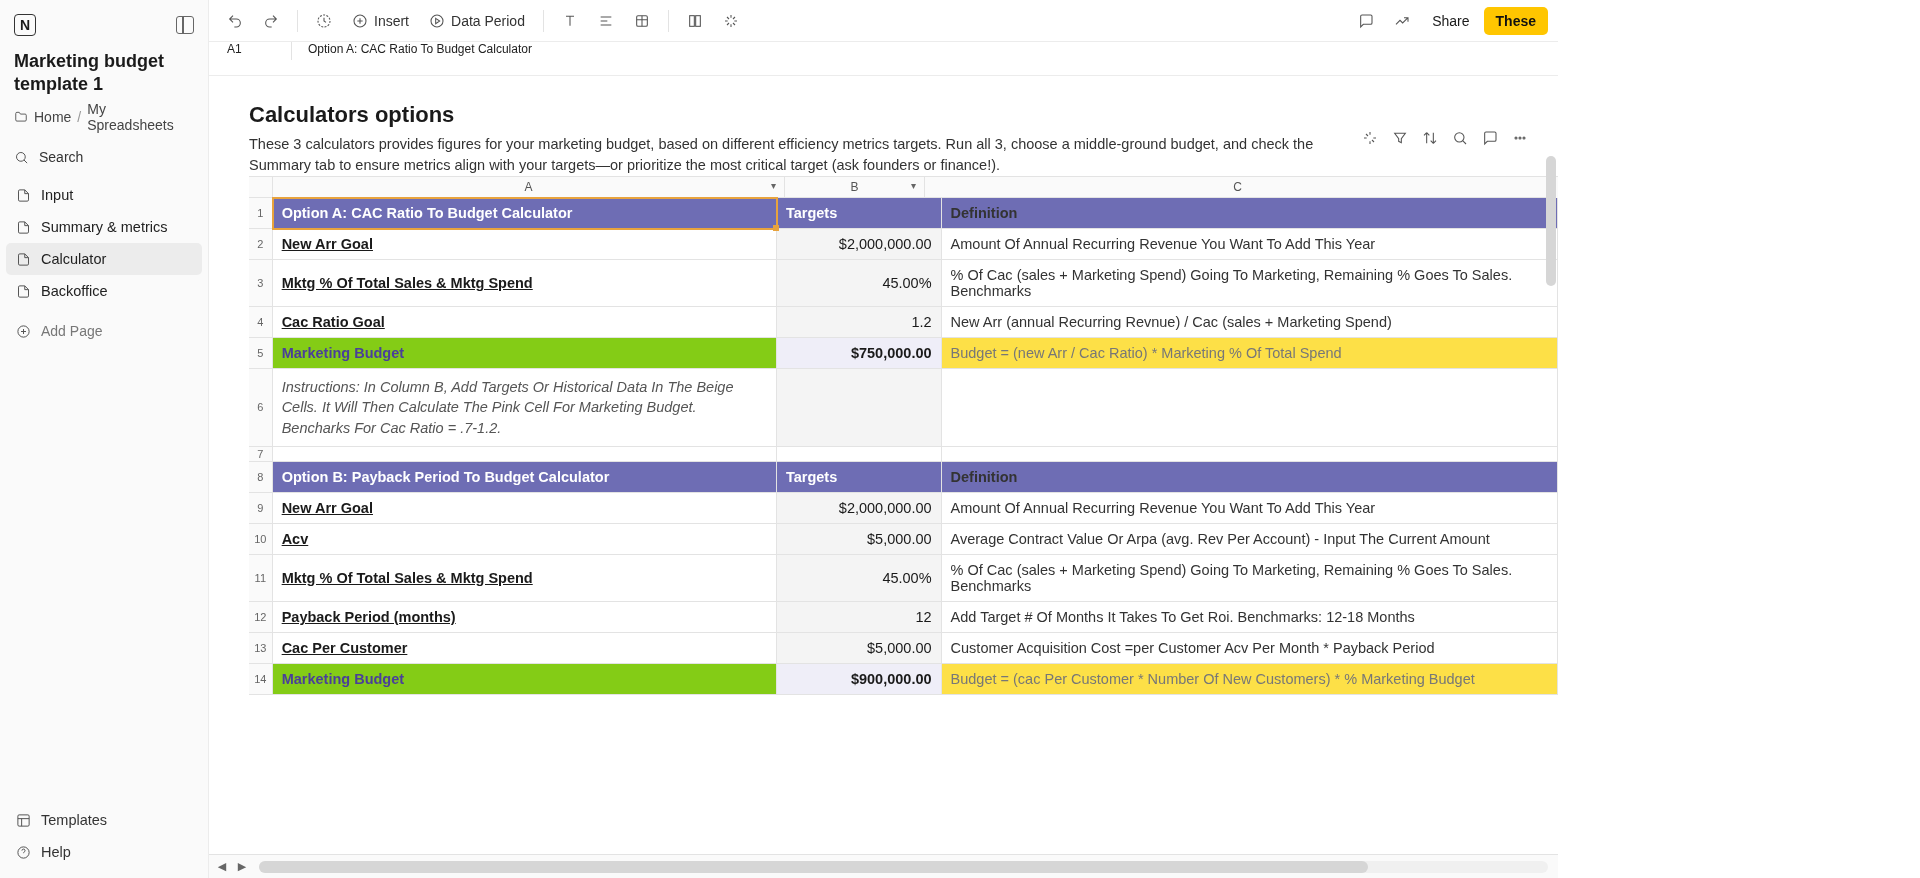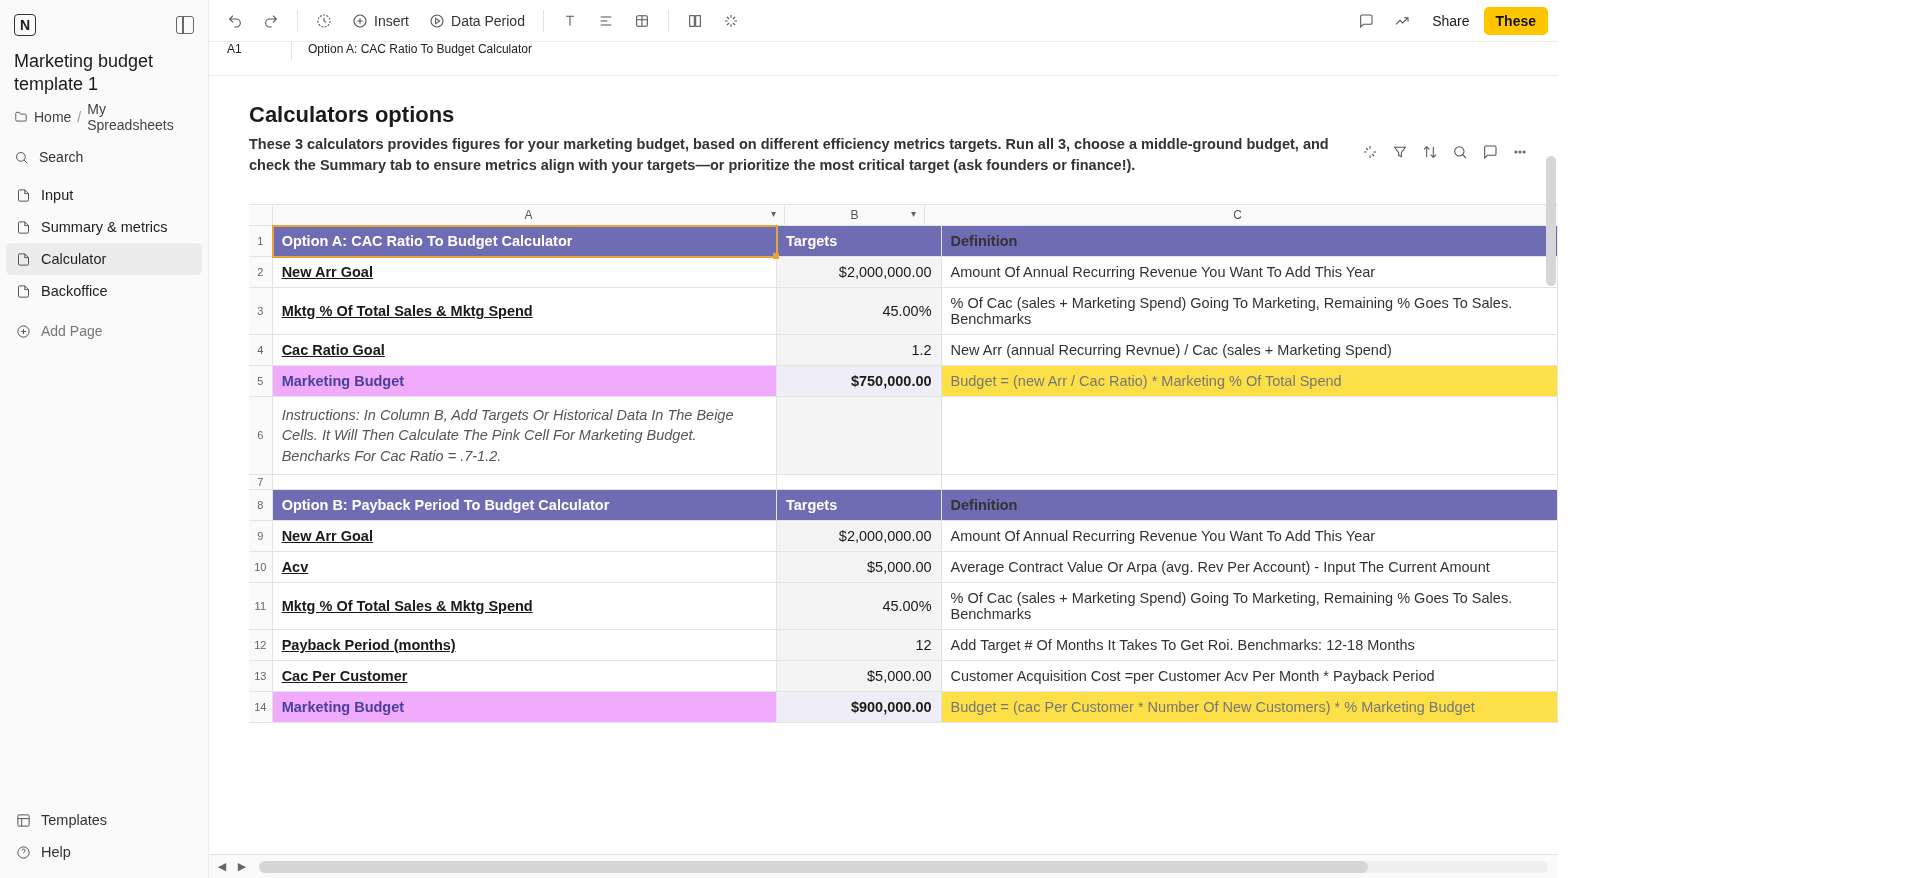--- a/index.html
+++ b/index.html
@@ -5,21 +5,21 @@
 * { box-sizing: border-box; margin: 0; padding: 0; }
 body { font-family: -apple-system, BlinkMacSystemFont, "Segoe UI", Helvetica, Arial, sans-serif; font-size: 14px; color: #1a1a1a; background: #fff; overflow: hidden; }
 .app { display: flex; height: 878px; width: 1558px; }
 
 
 .sidebar { width: 209px; background: #fafafa; border-right: 1px solid #ececec; display: flex; flex-direction: column; }
 .sidebar-top { display: flex; align-items: center; padding: 14px 14px 6px 14px; justify-content: space-between; }
 .logo { width: 22px; height: 22px; border: 1.5px solid #333; border-radius: 4px; display: flex; align-items: center; justify-content: center; font-weight: 700; font-size: 14px; }
 .panel-toggle { width: 18px; height: 18px; border: 1.5px solid #666; border-radius: 3px; position: relative; cursor: pointer; }
 .panel-toggle::before { content: ""; position: absolute; left: 5px; top: 0; bottom: 0; width: 1.5px; background: #666; }
-.doc-title { padding: 8px 14px 4px 14px; font-size: 18px; font-weight: 400; line-height: 1.25; }
+.doc-title { padding: 8px 14px 4px 14px; font-size: 18px; font-weight: 700; line-height: 1.25; }
 .breadcrumb { display: flex; align-items: center; gap: 6px; padding: 2px 14px 8px 14px; font-size: 14px; color: #444; }
 .breadcrumb .sep { color: #999; }
 .breadcrumb svg { flex-shrink: 0; }
 .search-row { display: flex; align-items: center; gap: 10px; padding: 8px 14px; font-size: 14px; color: #333; cursor: pointer; }
 .nav { padding: 6px 6px; }
 .nav-item { display: flex; align-items: center; gap: 10px; padding: 8px 10px; border-radius: 5px; cursor: pointer; font-size: 14.5px; color: #222; }
 .nav-item.active { background: #ececec; }
 .nav-item svg, .bottom-item svg, .search-row svg { flex-shrink: 0; }
 .sidebar-bottom { margin-top: auto; padding: 6px 6px 10px 6px; }
 .bottom-item { display: flex; align-items: center; gap: 10px; padding: 8px 10px; border-radius: 5px; cursor: pointer; font-size: 14.5px; color: #333; }
@@ -36,21 +36,21 @@
 
 .formula-bar { height: 34px; display: flex; padding: 0 18px; border-bottom: 1px solid #ececec; font-size: 12px; }
 .cell-ref { width: 48px; color: #222; font-weight: 500; }
 .fb-sep { width: 1px; height: 18px; background: #e3e3e3; margin: 0 16px; }
 .formula-val { color: #222; }
 
 .content { flex: 1; overflow: auto; padding: 26px 0 0 0; position: relative; }
 .content-inner { padding: 0 0 0 40px; }
 .page-header { display: flex; align-items: center; }
 .page-title { font-size: 22px; font-weight: 700; margin-bottom: 6px; }
-.page-desc { font-size: 14.5px; color: #333; max-width: 1250px; line-height: 1.45; margin-bottom: 28px; font-weight: bold; }
+.page-desc { font-size: 14.5px; color: #333; max-width: 1250px; line-height: 1.45; margin-bottom: 0; }
 .page-actions { margin-left: auto; display: flex; gap: 14px; padding-right: 30px; align-items: center; color: #555; }
 .page-actions .pa { cursor: pointer; }
 
 
 .grid-wrap { border-top: 1px solid #e3e3e3; }
 .col-headers { display: flex; background: #fafafa; position: sticky; top: 0; }
 .corner { width: 24px; border-right: 1px solid #e3e3e3; border-bottom: 1px solid #e3e3e3; background: #fafafa; }
 .col-h { border-right: 1px solid #e3e3e3; border-bottom: 1px solid #e3e3e3; text-align: center; font-size: 12px; color: #555; padding: 3px 0; position: relative; }
 .col-h .dd { position: absolute; right: 8px; top: 3px; font-size: 10px; color: #666; }
 .col-A { width: 512px; }
@@ -60,21 +60,21 @@
 .row { display: flex; }
 .row-h { width: 24px; border-right: 1px solid #e3e3e3; border-bottom: 1px solid #e3e3e3; background: #fafafa; font-size: 11px; color: #666; display: flex; align-items: center; justify-content: center; }
 .cell { border-right: 1px solid #e3e3e3; border-bottom: 1px solid #e3e3e3; padding: 7px 9px; font-size: 14.5px; display: flex; align-items: center; }
 .cell.colA { width: 512px; }
 .cell.colB { width: 167px; justify-content: flex-end; background: #f4f4f4; }
 .cell.colC { width: 626px; }
 
 .hdr-row .cell { background: #6e6db4; color: #fff; font-weight: 700; }
 .hdr-row .cell.colB { background: #6e6db4; justify-content: flex-start; }
 .bold { font-weight: 700; text-decoration: underline; }
-.budget-row .cell.colA { color: #4a3f9a; font-weight: 700; background: #f0abfc; }
+.budget-row .cell.colA { color: #4a3f9a; font-weight: 700; background: #84cc16; }
 .budget-row .cell.colB { font-weight: 700; background: #efeef8; }
 .budget-row .cell.colC { color: #777; background: #fde047; }
 .colC.def { color: #333; }
 .instr { font-style: italic; color: #555; line-height: 1.4; padding: 8px 9px; }
 .empty .cell { background: #fff; }
 .empty .cell.colB { background: #fff; }
 
 .selected-cell { outline: 2px solid #e8a33d; outline-offset: -1px; position: relative; }
 .selected-cell::after { content: ""; position: absolute; right: -3px; bottom: -3px; width: 6px; height: 6px; background: #e8a33d; }
 

